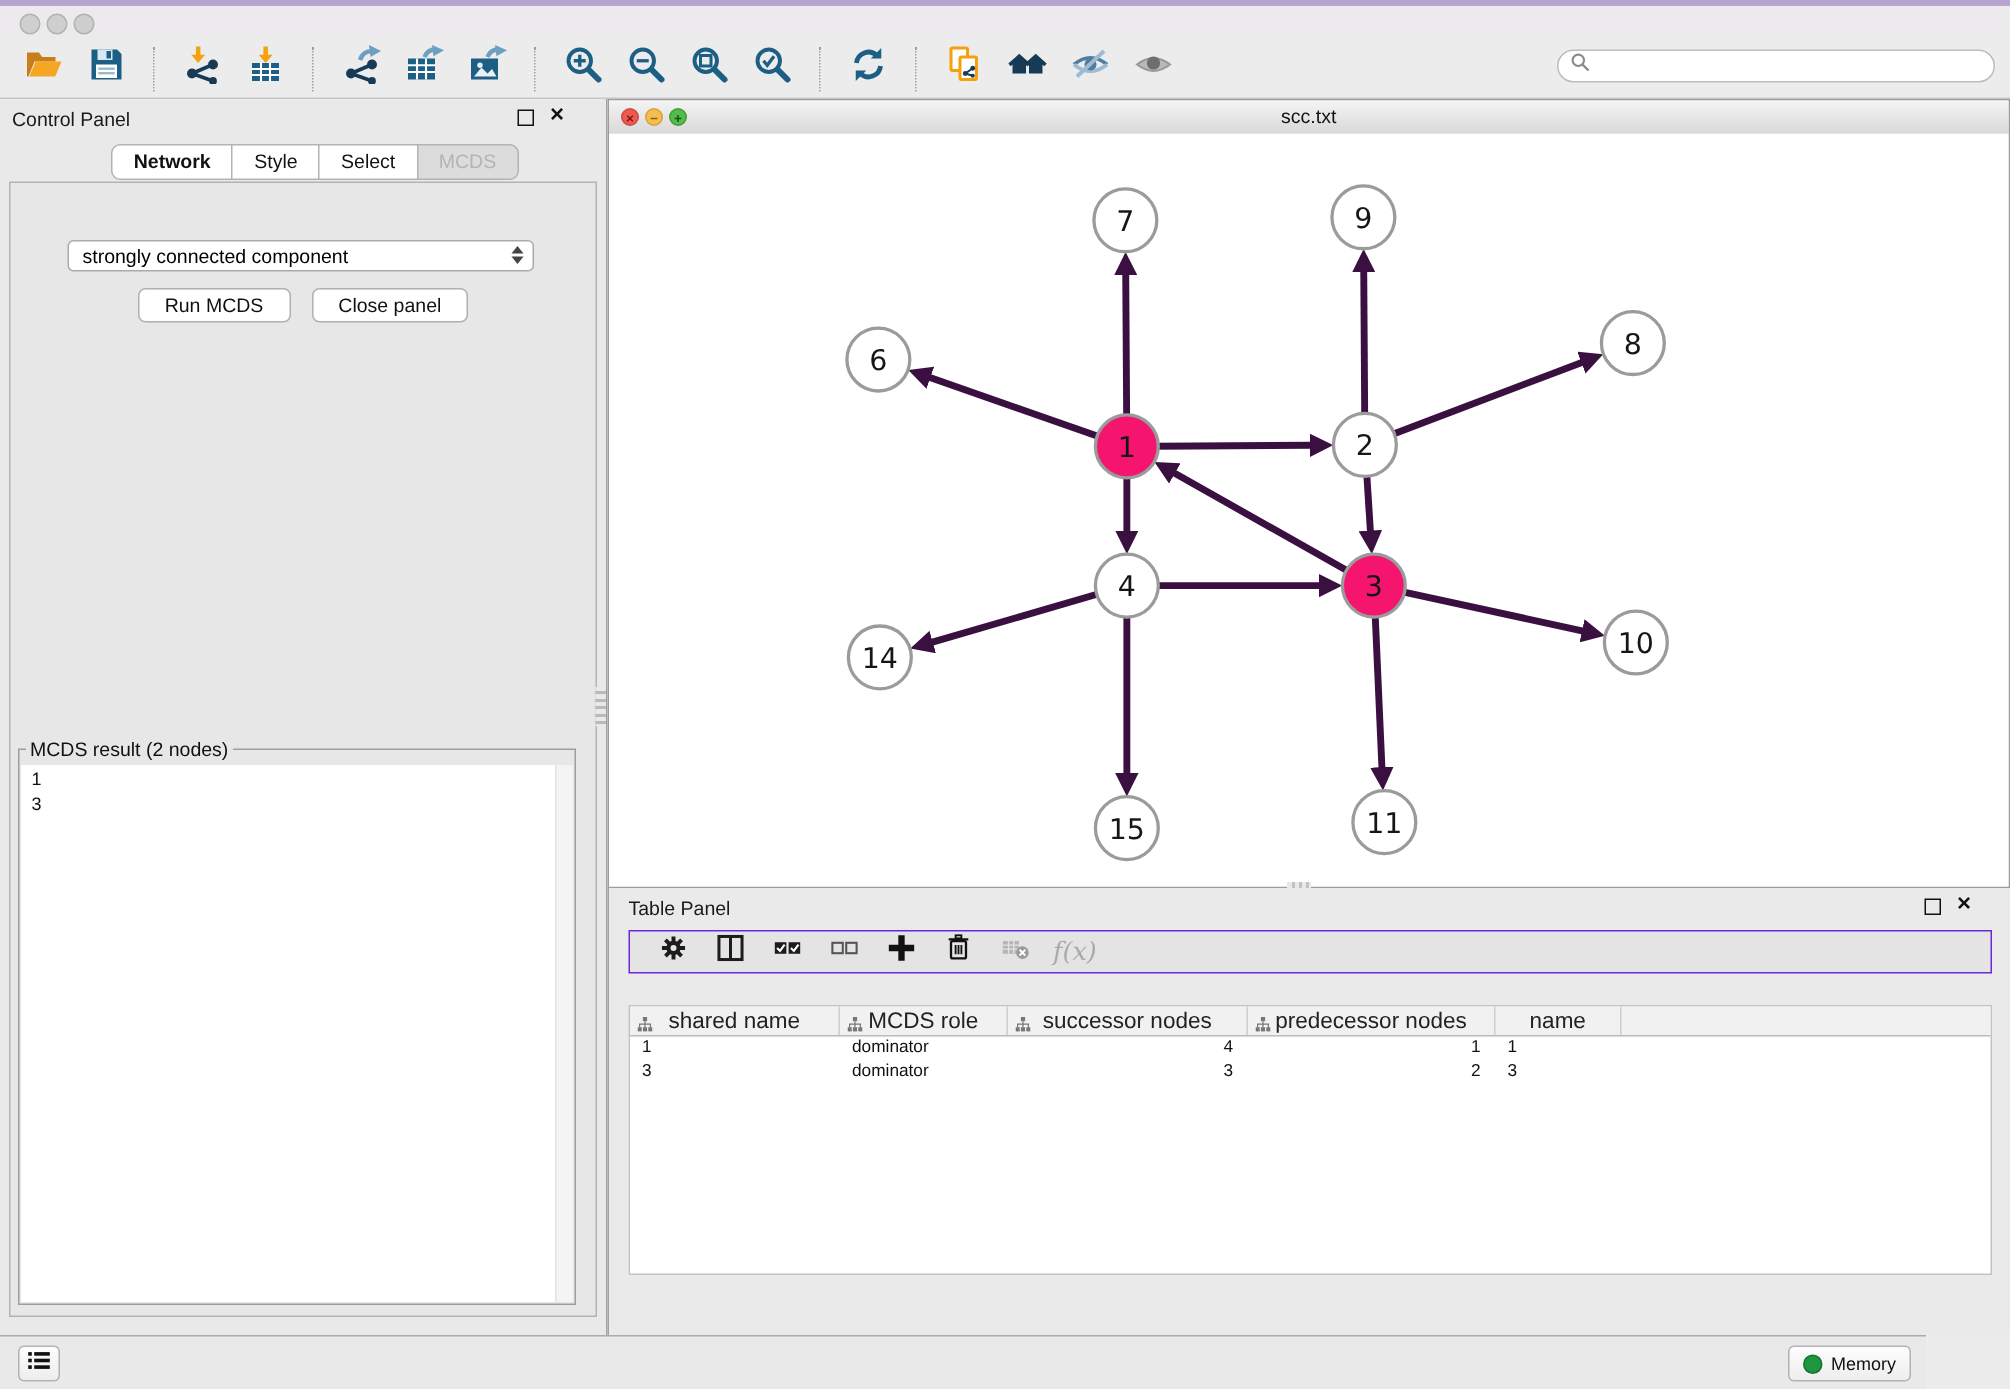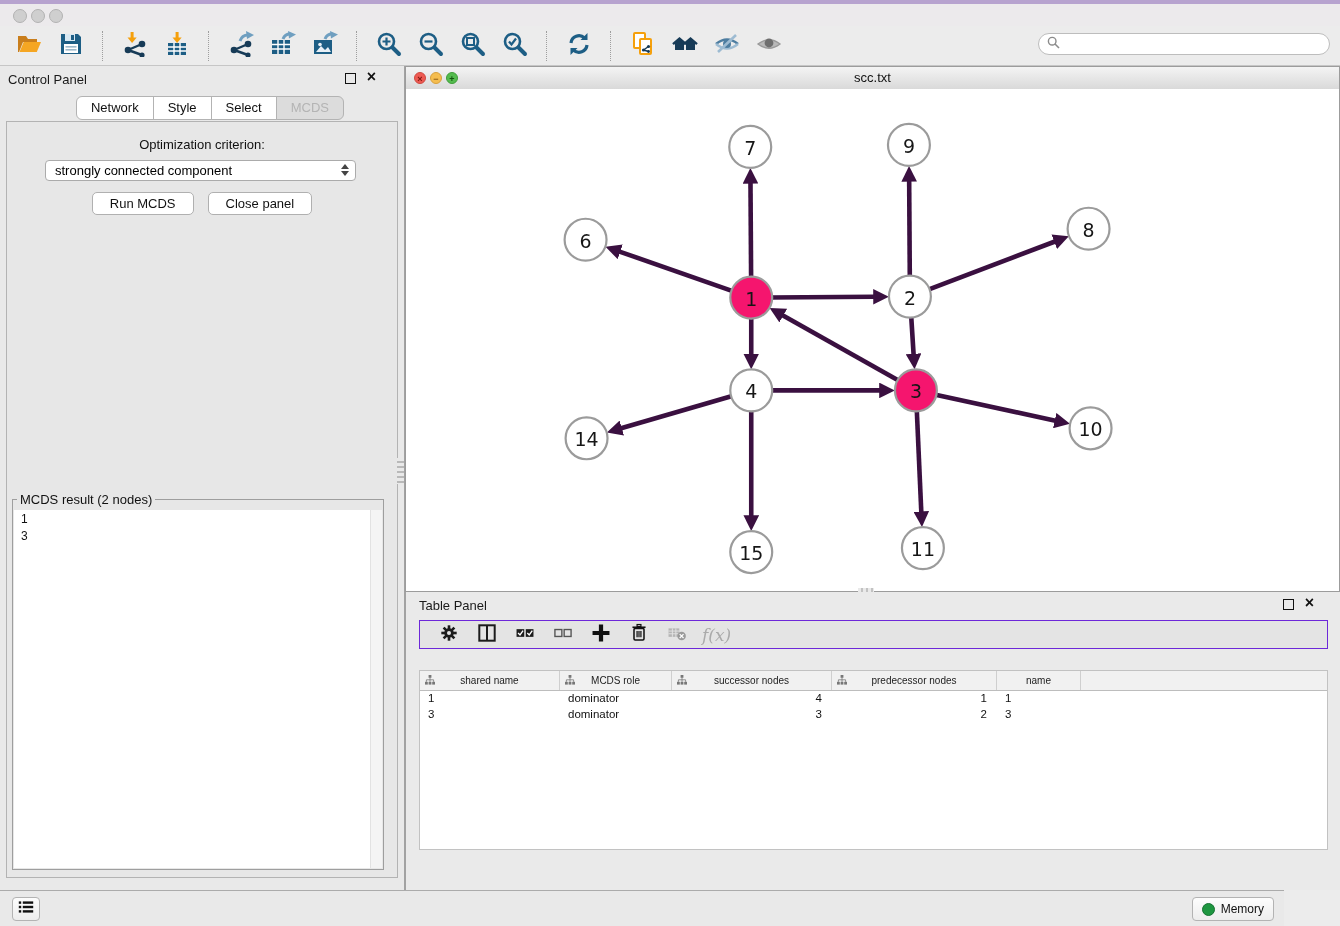--- a/index.html
+++ b/index.html
@@ -18,21 +18,21 @@
   .searchbox{position:absolute;right:10px;top:7px;width:292px;height:22px;background:#fff;border:1px solid #bdbdbd;border-radius:12px;display:flex;align-items:center;padding-left:8px;box-sizing:border-box;}
   .searchbox input{border:none;outline:none;flex:1;font-size:12px;background:transparent;margin-left:5px;font-family:"Liberation Sans",sans-serif;}
   
   .control-panel{position:absolute;left:0;top:66px;width:405px;height:824px;background:#e9e9e9;border-right:1px solid #a2a2a2;box-sizing:border-box;}
   .cp-header{position:absolute;left:0;top:0;right:12px;height:26px;}
   .panel-title{position:absolute;left:8px;top:6px;font-size:13px;color:#1a1a1a;}
   .float-icon{position:absolute;top:7px;width:9px;height:9px;border:1.5px solid #111;background:transparent;}
   .close-icon{position:absolute;top:1px;font-size:16px;font-weight:bold;color:#111;line-height:20px;}
   .cp-tabs{position:absolute;left:0;right:0;top:30px;display:flex;justify-content:center;}
   .tab{font-size:13px;color:#111;background:#fff;border:1px solid #b3b3b3;padding:3px 14px 4px;margin-left:-1px;cursor:default;}
-  .tab.first{border-radius:6px 0 0 6px;margin-left:16px;}
+  .tab.first{border-radius:6px 0 0 6px;margin-left:16px;font-weight:bold;}
   .tab.last{border-radius:0 6px 6px 0;}
   .tab.selected{background:#dcdcdc;color:#b4b4b4;}
   .cp-inner{position:absolute;left:6px;right:6px;top:55px;bottom:12px;border:1px solid #b3b3b3;background:#e7e7e7;}
   .opt-label{position:absolute;left:0;right:0;top:15px;text-align:center;font-size:13px;color:#111;}
   .combo{position:absolute;left:38px;width:311px;top:38px;height:21px;background:#fff;border:1px solid #ababab;border-radius:4px;font-size:13px;display:flex;align-items:center;padding-left:9px;box-sizing:border-box;}
   .combo-stepper{position:absolute;right:6px;top:3px;display:flex;flex-direction:column;align-items:center;gap:2px;}
   .combo-stepper .up{width:0;height:0;border-left:4px solid transparent;border-right:4px solid transparent;border-bottom:5px solid #444;}
   .combo-stepper .down{width:0;height:0;border-left:4px solid transparent;border-right:4px solid transparent;border-top:5px solid #444;}
   .btn-row{position:absolute;left:0;right:0;top:70px;display:flex;justify-content:center;gap:14px;}
   .pbtn{font-size:13px;color:#111;background:#fff;border:1px solid #b0b0b0;border-radius:5px;padding:3px 17px;font-family:"Liberation Sans",sans-serif;}
@@ -53,21 +53,21 @@
   .net-canvas svg{width:100%;height:100%;}
   .grip-v{position:absolute;left:397px;top:458px;width:7px;height:26px;background:repeating-linear-gradient(#e9e9e9 0 3px,#b9b9b9 3px 5px);}
   .grip-h{position:absolute;left:858px;top:588px;width:16px;height:5px;background:repeating-linear-gradient(90deg,#e9e9e9 0 3px,#c2c2c2 3px 5px);}
   
   .table-panel{position:absolute;left:405px;top:592px;width:935px;height:298px;background:#eaeaea;border-left:1px solid #a2a2a2;box-sizing:border-box;}
   .tp-toolbar{position:absolute;left:13px;right:12px;top:28px;height:29px;background:#e4e4e4;border:1px solid #6d28d9;display:flex;align-items:center;padding-left:10px;box-sizing:border-box;}
   .tpbtn{width:34px;height:30px;display:flex;align-items:center;justify-content:center;margin:0 2px;}
   .fx-label{font-family:"DejaVu Serif",serif;font-style:italic;font-size:17px;color:#aaa;margin-left:6px;}
   .tp-table{position:absolute;left:13px;right:12px;top:78px;height:180px;background:#fff;border:1px solid #c2c2c2;box-sizing:border-box;}
   .thead{display:flex;height:19px;background:#f1f1f1;border-bottom:1px solid #bdbdbd;}
-  .th{position:relative;border-right:1px solid #cfcfcf;font-size:10px;color:#222;display:flex;align-items:center;justify-content:center;box-sizing:border-box;}
+  .th{position:relative;border-right:1px solid #cfcfcf;font-size:15px;color:#222;display:flex;align-items:center;justify-content:center;box-sizing:border-box;}
   .th .hicon{position:absolute;left:5px;top:4px;}
   .trow{display:flex;height:16px;}
   .td{font-size:11.5px;color:#111;box-sizing:border-box;padding:1px 8px 0 8px;overflow:hidden;white-space:nowrap;}
   .td.right{text-align:right;padding-right:10px;}
   .tp-tabs{position:absolute;left:0;right:0;bottom:8px;display:flex;justify-content:center;}
   
   .statusbar{position:absolute;left:0;bottom:0;width:1284px;height:36px;background:#e9e9e9;border-top:1px solid #ababab;box-sizing:border-box;}
   .sbtn{position:absolute;height:24px;background:linear-gradient(#fdfdfd,#ededed);border:1px solid #b3b3b3;border-radius:4px;display:flex;align-items:center;justify-content:center;box-sizing:border-box;}
   .list-btn{left:12px;top:6px;width:28px;}
   .memory-btn{right:10px;top:6px;padding:0 9px;gap:6px;font-size:12px;color:#111;}
@@ -249,21 +249,20 @@
     <span class="float-icon" style="right:36px"></span>
     <span class="close-icon" style="right:16px">×</span>
   </div>
   <div class="cp-tabs">
     <div class="tab first">Network</div>
     <div class="tab">Style</div>
     <div class="tab">Select</div>
     <div class="tab last selected">MCDS</div>
   </div>
   <div class="cp-inner">
-    <div class="opt-label">Optimization criterion:</div>
     <div class="combo">
       <span>strongly connected component</span>
       <span class="combo-stepper">
           <span class="up"></span>
           <span class="down"></span>
         </span>
     </div>
     <div class="btn-row">
       <button class="pbtn">Run MCDS</button>
       <button class="pbtn">Close panel</button>

